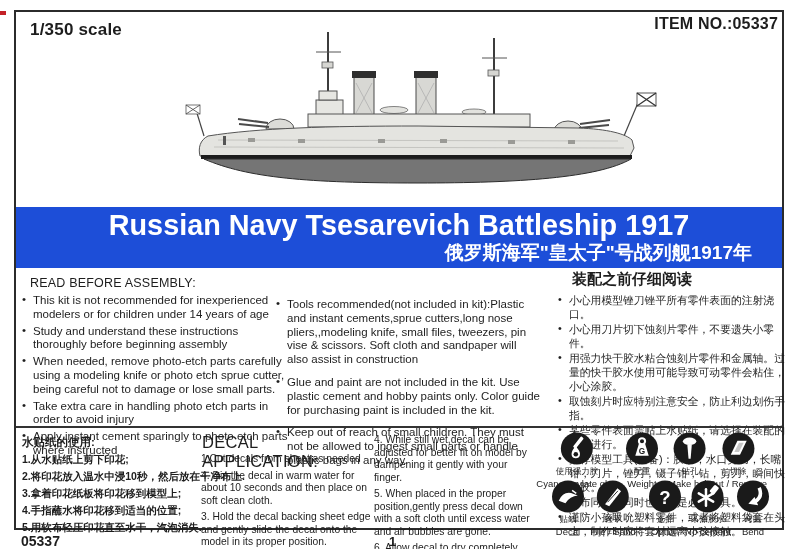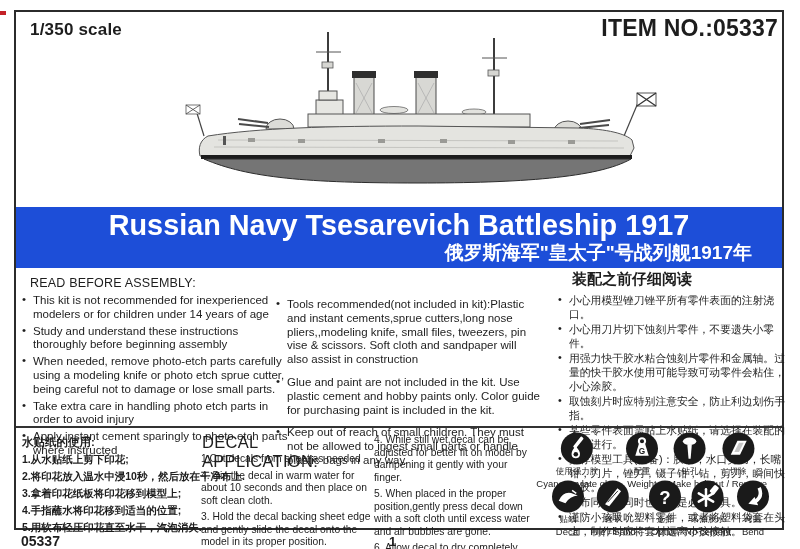--- a/index.html
+++ b/index.html
@@ -5,21 +5,21 @@
   html,body{margin:0;padding:0;}
   body{
     width:800px;height:549px;position:relative;background:#ffffff;
     font-family:"Liberation Sans",sans-serif;color:#1d1d1d;overflow:hidden;
   }
   .abs{position:absolute;}
   
   .frame{left:14px;top:10px;width:770px;height:520px;border:2px solid #2b2b2b;box-sizing:border-box;}
   .reg-mark{left:0;top:11px;width:6px;height:4px;background:#c42127;}
   .scale-label{left:30px;top:20px;font-size:17px;font-weight:bold;letter-spacing:0.2px;}
-  .item-no{right:22px;top:15px;font-size:23px;font-weight:800;letter-spacing:0.2px;}
+  .item-no{right:22px;top:15px;font-size:16px;font-weight:800;letter-spacing:0.2px;}
   
   .banner{left:16px;top:207px;width:766px;height:61px;background:#1d4ed8;color:#fff;}
   .banner-en{font-size:30px;font-weight:bold;text-align:center;margin-top:1px;transform:scaleX(0.96);white-space:nowrap;}
   .banner-zh{font-size:19px;font-weight:bold;text-align:right;padding-right:30px;margin-top:-2px;white-space:nowrap;}
   
   .col{line-height:1.2;}
   .col ul{list-style:none;margin:3px 0 0 0;padding:0;}
   .col li{position:relative;padding-left:11px;margin-bottom:3px;}
   .col li::before{content:"\2022";position:absolute;left:0;top:-1px;}
   .col1{left:22px;top:276px;width:268px;font-size:11.5px;}

